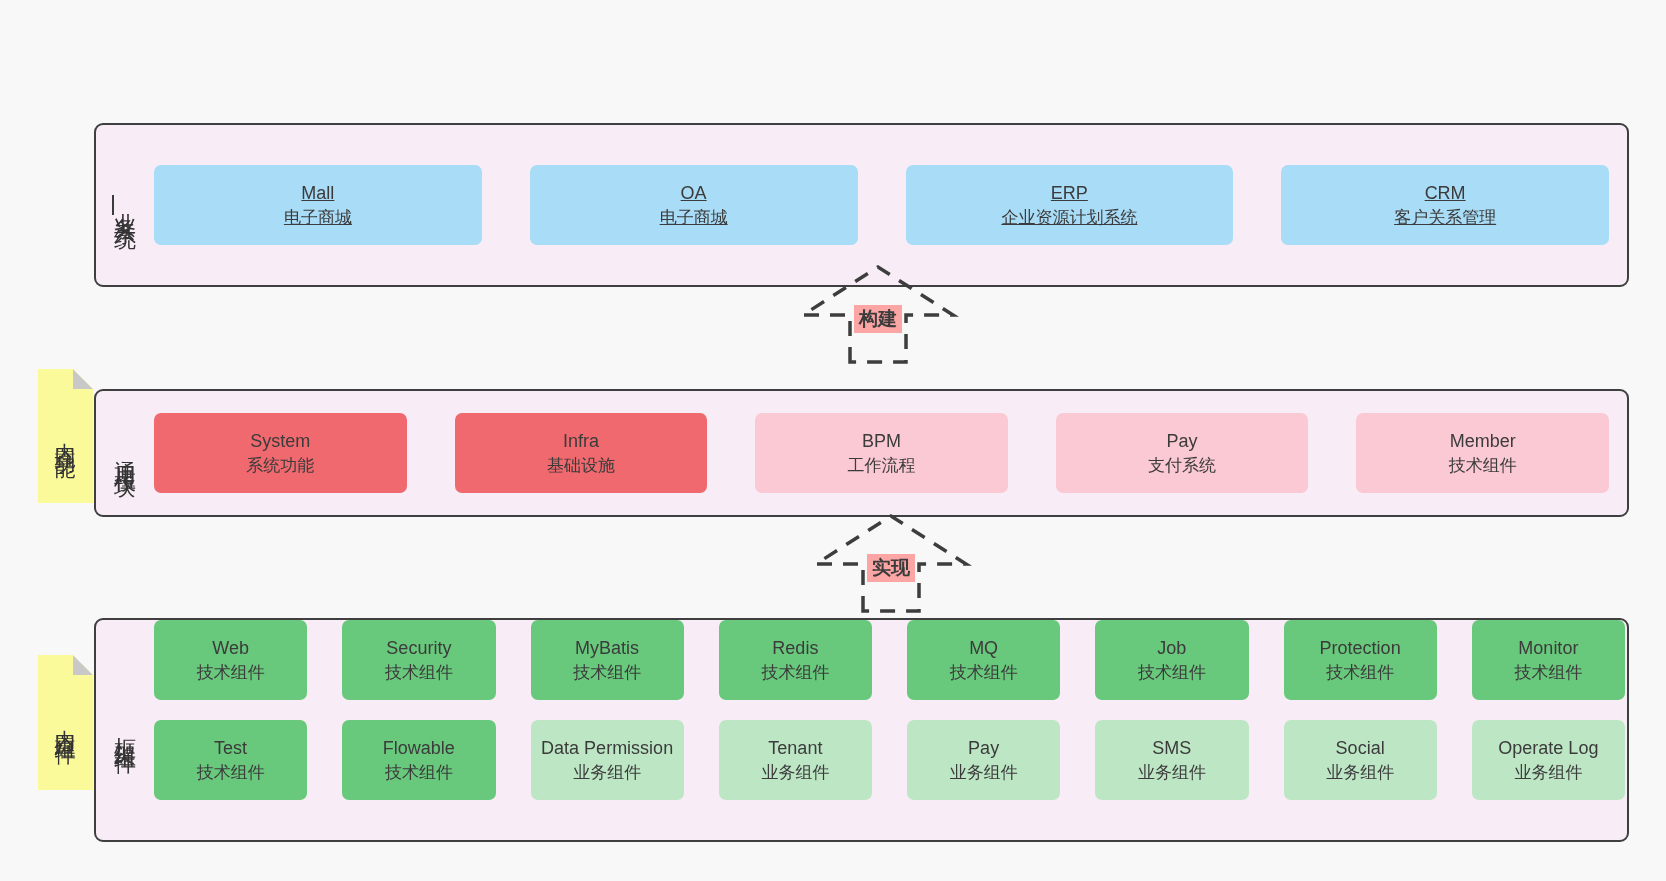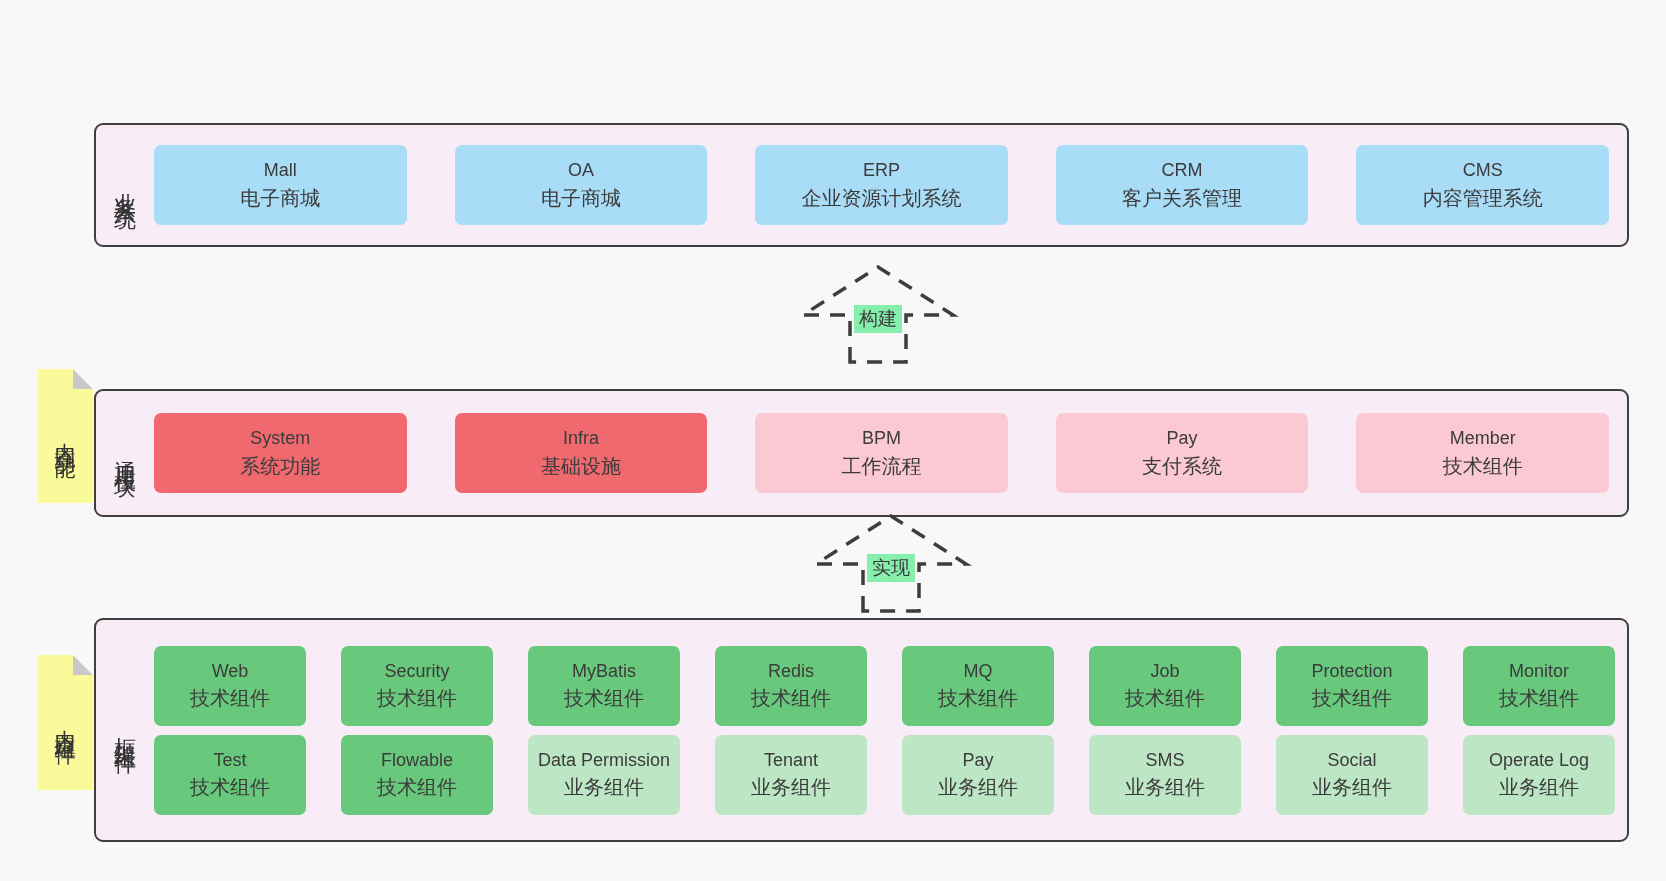--- a/index.html
+++ b/index.html
@@ -10,45 +10,45 @@
     font-family:"Liberation Sans","DejaVu Sans",sans-serif;
     color:#3b3b3b;
     overflow:hidden;
   }
   .panel {
     position:absolute; left:94px; width:1535px;
     background:#f8edf6;
     border:2px solid #3f3f3f; border-radius:9px;
     display:flex;
   }
-  .panel-top    { top:123px; height:124px; }
+  .panel-top    { top:123px; height:164px;text-decoration:underline; }
   .panel-middle { top:389px; height:128px; }
   .panel-bottom { top:618px; height:224px; }
   .panel-label {
     width:58px; display:flex; align-items:center; justify-content:center;
   }
   .v-text {
     writing-mode:vertical-rl; text-orientation:upright;
     font-size:22px; letter-spacing:5px; color:#333; line-height:1;
   }
   .boxes-row {
     flex:1; display:flex; align-items:center; gap:48px; padding-right:18px;
   }
   .rows-col {
-    flex:1; display:flex; flex-direction:column; justify-content:center;
-    gap:9px; padding-right:12px;
+    flex:1; display:flex; flex-direction:column; justify-content:flex-start;
+    gap:20px; padding-right:2px;
   }
   .boxes-row8 { display:flex; gap:35px; }
   .box {
     flex:1; height:80px; border-radius:7px;
     display:flex; flex-direction:column; align-items:center; justify-content:center;
     text-align:center; line-height:1.4; padding:2px 6px;
   }
   .box .t { font-size:18px; }
-  .box .s { font-size:20px; }
+  .box .s { font-size:17px; }
   .blue       { background:#a9dcf6; }
   .red        { background:#f0696e; }
   .pink       { background:#fbc9d3; }
   .green      { background:#68c87c; }
   .lightgreen { background:#bde6c5; }
   .sticky {
     position:absolute; left:38px; width:55px;
     background:#fbfa9a;
     display:flex; align-items:center; justify-content:center;
     clip-path:polygon(0 0, calc(100% - 20px) 0, 100% 20px, 100% 100%, 0 100%);
@@ -63,22 +63,22 @@
     clip-path:polygon(0 0, 100% 100%, 0 100%);
   }
   .arrow {
     position:absolute; width:170px; height:102px;
   }
   .arrow-1 { left:793px; top:263px; }
   .arrow-2 { left:806px; top:512px; }
   .arrow svg { display:block; }
   .arrow-label {
     position:absolute; left:50%; top:42px; transform:translateX(-50%);
-    background:#86efac; padding:1px 5px;
-    font-size:19px; color:#3b3b3b; white-space:nowrap;
+    background:#fca5a5; padding:1px 5px;
+    font-size:19px; color:#3b3b3b; white-space:nowrap;font-weight:bold;
   }
 </style>
 </head>
 <body>
 
 <div class="panel panel-top">
   <div class="panel-label">
     <span class="v-text">业务系统</span>
   </div>
   <div class="boxes-row">
@@ -90,24 +90,20 @@
       <span class="t">OA</span>
       <span class="s">电子商城</span>
     </div>
     <div class="box blue">
       <span class="t">ERP</span>
       <span class="s">企业资源计划系统</span>
     </div>
     <div class="box blue">
       <span class="t">CRM</span>
       <span class="s">客户关系管理</span>
-    </div>
-    <div class="box blue">
-      <span class="t">CMS</span>
-      <span class="s">内容管理系统</span>
     </div>
   </div>
 </div>
 
 <div class="arrow arrow-1">
   <svg width="170" height="102" viewBox="0 0 170 102">
     <path d="M57 99 V52 H10 L85 4 L160 52 H113 V99 Z" fill="none" stroke="#3d3d3d" stroke-width="3.5" stroke-dasharray="15 11"></path>
   </svg>
   <span class="arrow-label">构建</span>
 </div>

